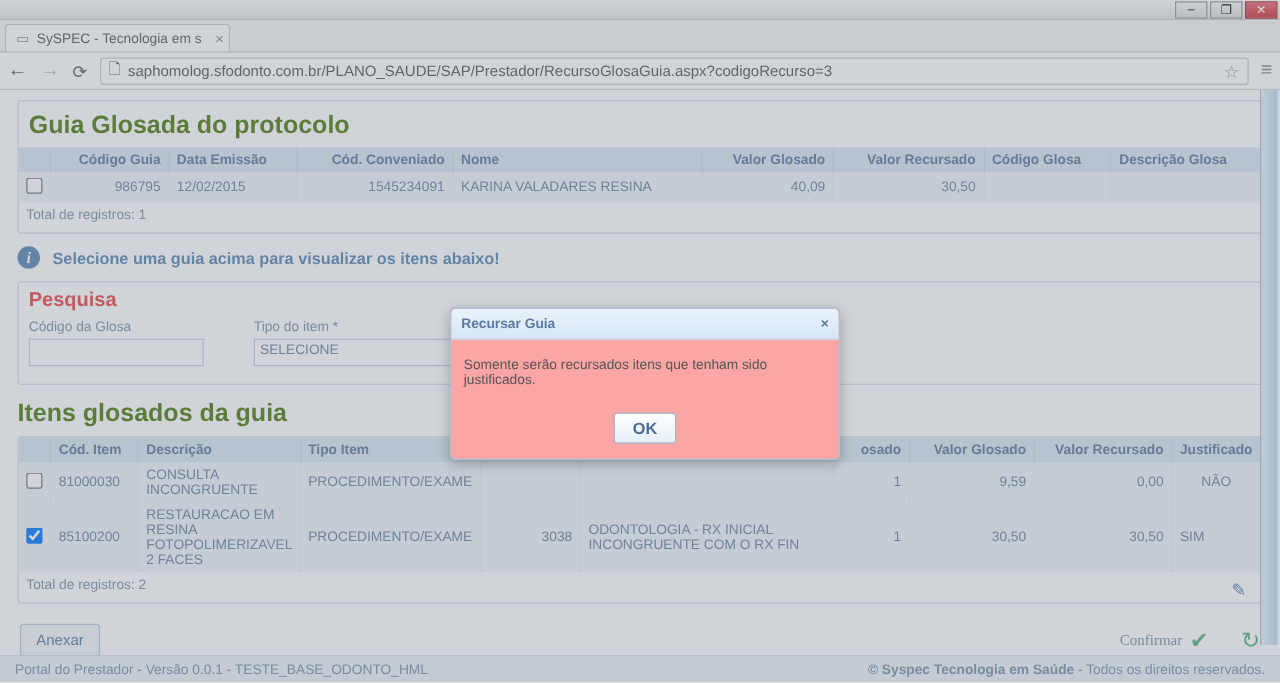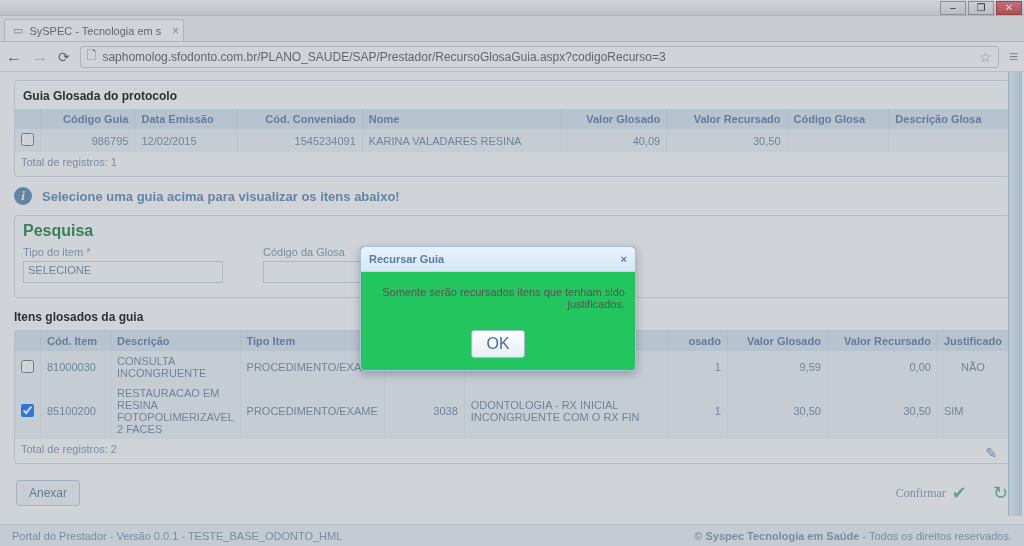--- a/index.html
+++ b/index.html
@@ -15,51 +15,51 @@
 .addrbar { height: 30px; display: flex; align-items: center; padding: 0 6px; gap: 10px; border-bottom: 1px solid #ddd;}
 .nav-arrow { color: #555; font-size: 16px; }
 .reload { color:#555; font-size:14px;}
 .urlbox { flex:1; border:1px solid #ccc; border-radius:3px; height:22px; display:flex; align-items:center; padding:0 6px; color:#555; font-size:12px;}
 .star { color:#999; font-size:14px;}
 .menu { color:#888; font-size:16px;}
 
 
 .page { position: relative; background: #fff; padding: 8px 14px 0 14px; height: calc(546px - 16px - 26px - 30px); }
 .scroll-edge { position:absolute; right:2px; top:0; bottom:30px; width:14px; background:linear-gradient(90deg,#e9f3fb,#bcd9f2); border-left:1px solid #a8c5df;}
-.section-title { color:#000000; font-size:12px; font-weight:bold; margin:4px 0 6px 0;}
+.section-title { color:#4d7c0f; font-size:20px; font-weight:bold; margin:4px 0 6px 0;}
 .panel { border:1px solid #d1dfec; border-radius:3px; margin-bottom:10px; padding-bottom:4px;}
 table { width:100%; border-collapse: collapse; font-size:11px;}
 thead th { background:#d9e6f2; color:#5a7aa0; font-weight:bold; text-align:left; padding:4px 6px; border-right:1px solid #cddbe9;}
 tbody td { background:#f0f5fa; color:#6b85a0; padding:4px 6px; border-right:1px solid #e3ecf4;}
 .num { text-align:right;}
 .footer-row { color:#7a94ad; font-size:11px; padding:4px 6px;}
 .info-icon { display:inline-flex; width:18px;height:18px;background:#5a86b4;border-radius:50%;color:#fff;align-items:center;justify-content:center;font-weight:bold;font-style:italic;font-family:serif;}
 .info-line{display:flex;align-items:center;gap:10px;color:#5a86b4;font-weight:bold;font-size:13px;margin-bottom:10px;}
 .pesquisa { border:1px solid #d1dfec; border-radius:3px; padding:6px 8px 14px 8px; margin-bottom:12px;}
-.pesquisa h2{color:#15803d;font-size:16px;font-weight:bold;margin-bottom:6px;}
+.pesquisa h2{color:#ef4444;font-size:16px;font-weight:bold;margin-bottom:6px;}
 .fields{display:flex;gap:40px;}
 .fld label{display:block;color:#7a94ad;font-size:11px;margin-bottom:3px;}
 .txt{border:1px solid #c6d5e3;background:#fff;height:22px;width:140px;padding:0 4px;color:#6b85a0;}
 .sel{border:1px solid #c6d5e3;background:#fff;height:22px;width:200px;padding:2px 4px;color:#6b85a0;}
 .actions{display:flex;justify-content:space-between;align-items:center;padding:6px 2px 2px 2px;}
 .btn{border:1px solid #b9cde0;background:#f3f7fb;color:#5a7aa0;border-radius:3px;padding:5px 12px;font-size:12px;text-align:center;}
 .confirm{display:flex;align-items:center;gap:6px;color:#7a94ad;font-size:12px;font-family:Liberation Serif, serif;}
 .check{color:#57b27e;font-size:18px;}
 .refresh-green{color:#57b27e;font-size:18px;margin-left:20px;}
 .edit-pencil{color:#5a86b4;font-size:14px;float:right;margin:2px 6px;}
 .footerbar{position:absolute;left:0;right:0;bottom:0;height:22px;background:#eef3f8;border-top:1px solid #d1dfec;display:flex;justify-content:space-between;align-items:center;padding:0 12px;color:#7a94ad;font-size:11px;}
 
 
 .overlay{position:absolute;inset:0;background:rgba(120,130,140,0.35);}
-.dialog{position:absolute;left:360px;top:246px;width:276px;background:#22c55e;border:1px solid #a6c1db;border-radius:4px;box-shadow:0 3px 10px rgba(0,0,0,.25);}
+.dialog{position:absolute;left:360px;top:246px;width:312px;background:#fca5a5;border:1px solid #a6c1db;border-radius:4px;box-shadow:0 3px 10px rgba(0,0,0,.25);}
 .dlg-title{background:linear-gradient(#eaf2fb,#d6e6f5);color:#5a7aa0;font-weight:bold;padding:6px 8px;border-bottom:1px solid #c6d6e6;border-radius:4px 4px 0 0;display:flex;justify-content:space-between;align-items:center;}
 .dlg-title .xicon{color:#5a7aa0;font-weight:bold;cursor:pointer;}
-.dlg-body{padding:14px 10px;color:#555;font-size:11px;text-align:right;}
+.dlg-body{padding:14px 10px;color:#555;font-size:11px;text-align:left;}
 .dlg-foot{display:flex;justify-content:center;padding:6px 0 12px 0;}
-.okbtn{border:1px solid #9fb9d3;background:linear-gradient(#fefefe,#e6eef7);color:#4a6c91;border-radius:3px;padding:4px 14px;font-size:16px;font-weight:normal;}
+.okbtn{border:1px solid #9fb9d3;background:linear-gradient(#fefefe,#e6eef7);color:#4a6c91;border-radius:3px;padding:4px 14px;font-size:13px;font-weight:bold;}
 input[type=checkbox]{margin:0;}
 </style>
 </head>
 <body>
 
 <div class="winbar">
   <div class="winbtn">–</div>
   <div class="winbtn">❐</div>
   <div class="winbtn close">✕</div>
 </div>
@@ -122,26 +122,26 @@
 
   <div class="info-line">
     <span class="info-icon">i</span>
     <span>Selecione uma guia acima para visualizar os itens abaixo!</span>
   </div>
 
   <div class="pesquisa">
     <h2>Pesquisa</h2>
     <div class="fields">
       <div class="fld">
+        <label>Código da Glosa</label>
+        <input class="txt" type="text" style="">
+      </div>
+      <div class="fld">
         <label>Tipo do item *</label>
         <div class="sel"><span>SELECIONE</span></div>
-      </div>
-      <div class="fld">
-        <label>Código da Glosa</label>
-        <input class="txt" type="text" style="">
       </div>
     </div>
   </div>
 
   <div class="section-title">Itens glosados da guia</div>
   <div class="panel">
     <table>
       <colgroup>
         <col style="width:24px">
           <col style="width:70px">

